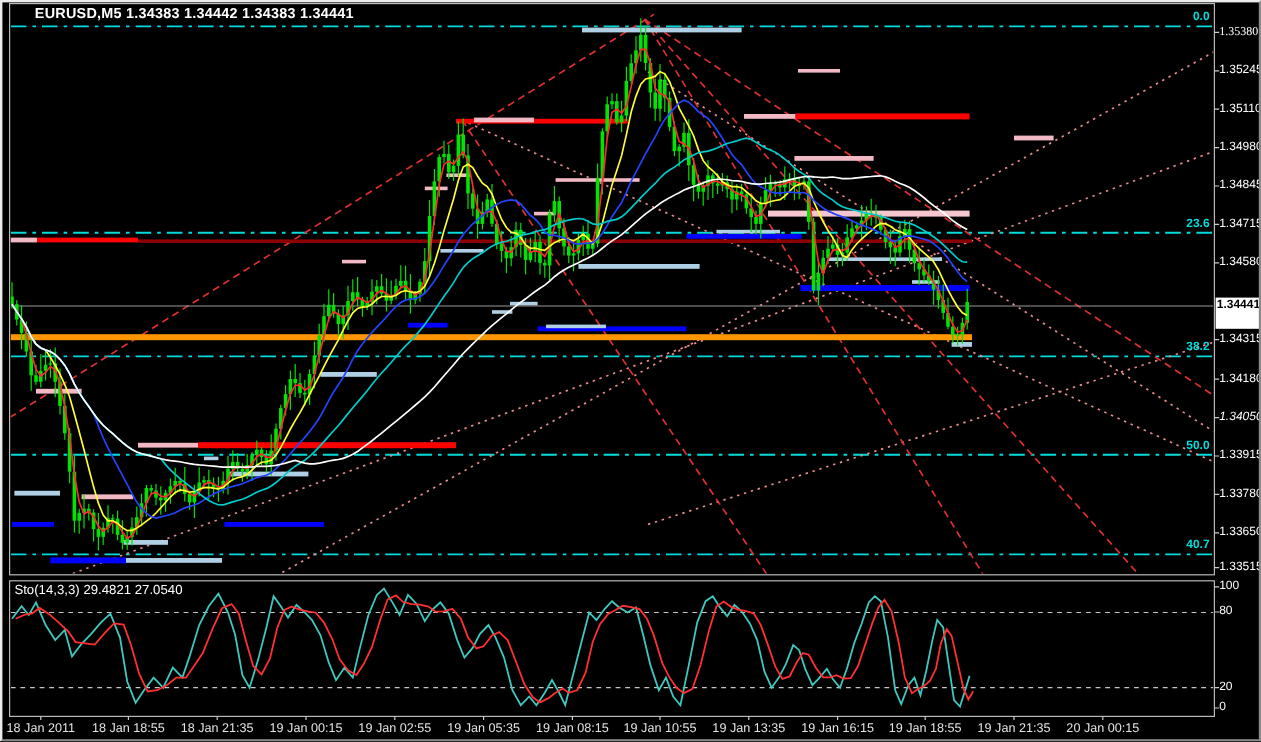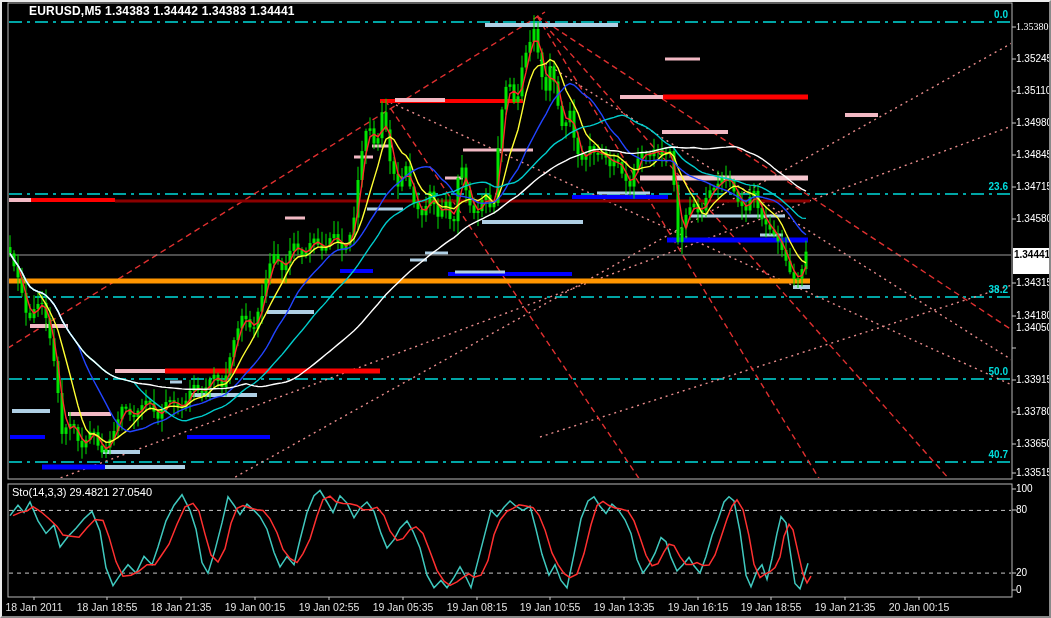--- a/index.html
+++ b/index.html
@@ -551,21 +551,21 @@
   <div id="price-axis">
       <div class="txt price-label" style="top: 21px; font-family: Liberation Serif, serif;">1.35380</div>
       <div class="txt price-label" style="top: 53px;">1.35245</div>
       <div class="txt price-label" style="top: 85px;">1.35110</div>
       <div class="txt price-label" style="top: 117px;">1.34980</div>
       <div class="txt price-label" style="top: 149px;">1.34845</div>
       <div class="txt price-label" style="top: 181px;">1.34715</div>
       <div class="txt price-label" style="top: 213px;">1.34580</div>
       <div class="txt price-label" style="top: 277px;">1.34315</div>
       <div class="txt price-label" style="top: 310px;">1.34180</div>
-      <div class="txt price-label" style="top: 322px;">1.34050</div>
+      <div class="txt price-label" style="top: 342px; font-style: italic;">1.34050</div>
       <div class="txt price-label" style="top: 374px;">1.33915</div>
       <div class="txt price-label" style="top: 406px;">1.33780</div>
       <div class="txt price-label" style="top: 438px;">1.33650</div>
       <div class="txt price-label" style="top: 467px;">1.33515</div>
     </div>
   <div id="current-price-badge">1.34441</div>
   <div id="fib-labels">
       <div class="txt fib-label" style="top: 9px;">0.0</div>
       <div class="txt fib-label" style="top: 181px;">23.6</div>
       <div class="txt fib-label" style="top: 284px;">38.2</div>

